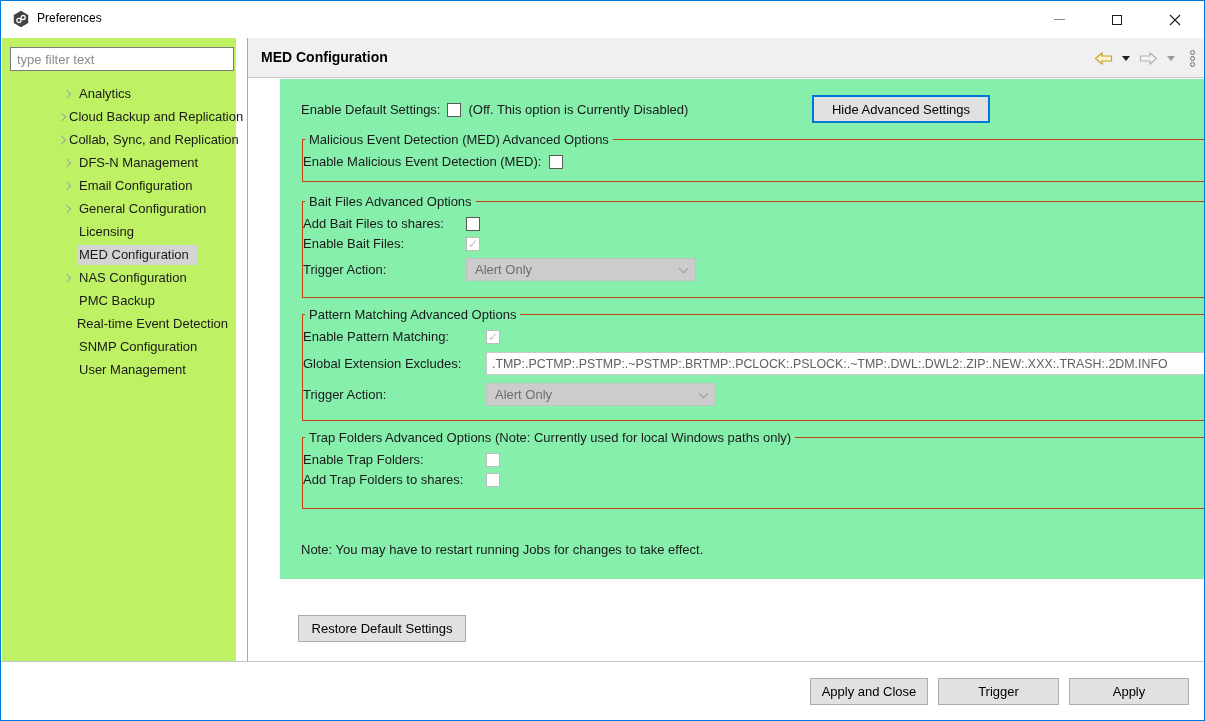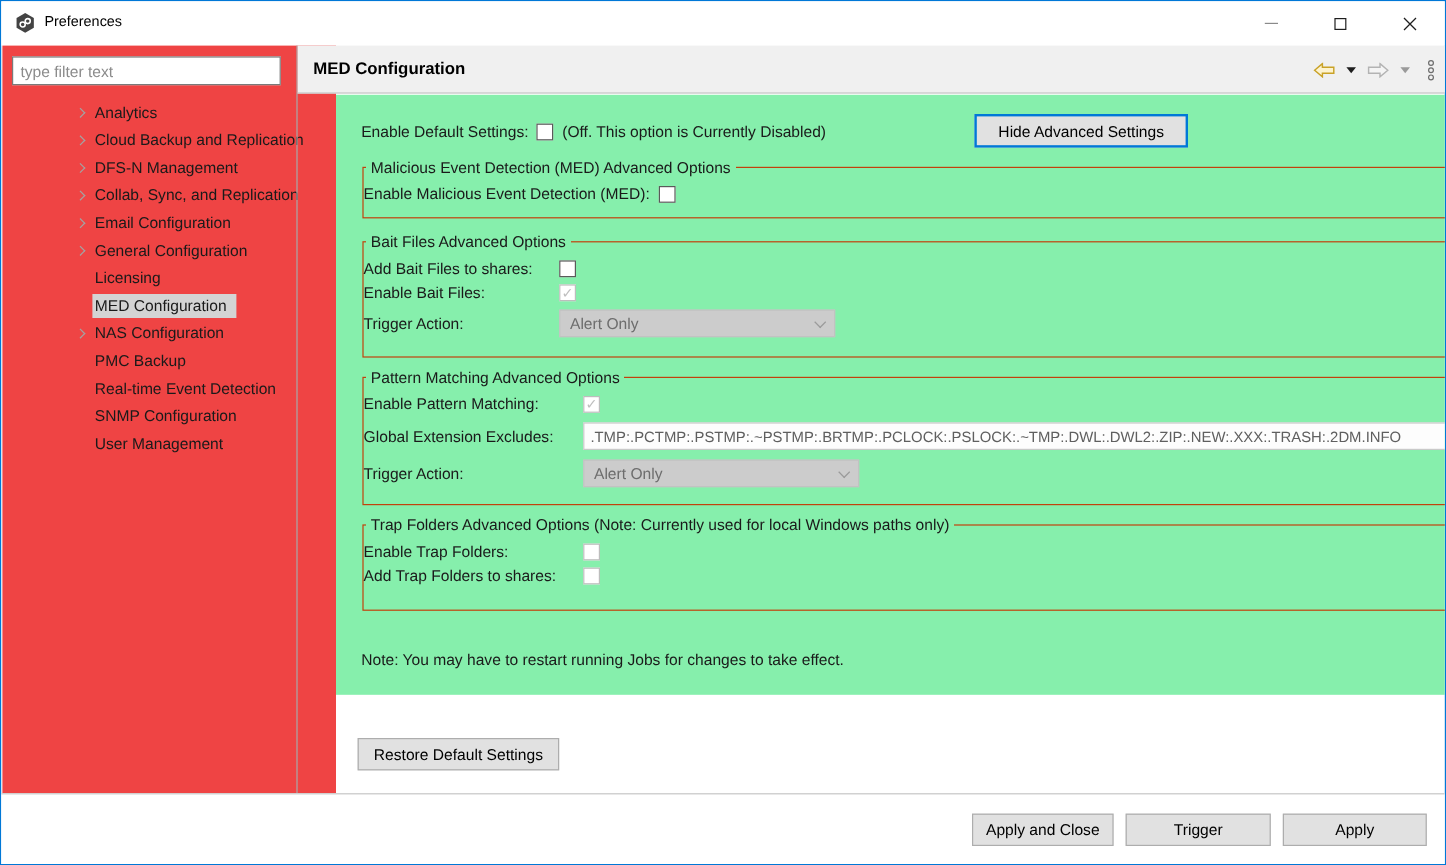--- a/index.html
+++ b/index.html
@@ -12,21 +12,21 @@
   
   .titlebar { position:absolute; left:0; top:0; width:100%; height:37px; background:#ffffff; }
   .app-icon { position:absolute; left:11px; top:9px; width:18px; height:18px; }
   .title-text { position:absolute; left:36px; top:10px; font-size:12px; color:#000; }
   .win-controls { position:absolute; right:0; top:0; height:37px; display:flex; }
   .win-btn { width:58px; height:37px; display:flex; align-items:center; justify-content:center; }
   .glyph-min { width:11px; height:1px; background:#8a8a8a; }
   .glyph-max { width:10px; height:10px; border:1px solid #1e1e1e; }
 
   
-  .sidebar { position:absolute; left:1px; top:37px; width:278px; height:623px; background:#ef4444; }
+  .sidebar { position:absolute; left:1px; top:37px; width:234px; height:623px; background:#bef264; }
   .filter { position:absolute; left:8px; top:9px; width:224px; height:24px;
             border:1px solid #7a7a7a; background:#fff; font-family:inherit; font-size:13px;
             padding:0 6px; color:#1a1a1a; outline:none; }
   .filter::placeholder { color:#8c8c8c; }
   .tree { position:absolute; left:0; top:44px; width:100%; list-style:none; }
   .titem { height:23px; display:flex; align-items:center; cursor:default;padding-left:44px; }
   .chev { width:18px; margin-left:13px; display:flex; align-items:center; justify-content:center; }
   .chev.has::after { content:""; width:5px; height:5px; border-top:1.5px solid #a3a3a3;
                      border-right:1.5px solid #a3a3a3; transform:rotate(45deg); margin-right:2px; }
   .tlabel { padding:2px 8px 3px 2px; white-space:nowrap; }
@@ -127,25 +127,25 @@
       <li class="titem">
         <span class="chev has"></span>
         <span class="tlabel">Analytics</span>
         </li>
       <li class="titem">
         <span class="chev has"></span>
         <span class="tlabel">Cloud Backup and Replication</span>
         </li>
       <li class="titem">
         <span class="chev has"></span>
+        <span class="tlabel">Collab, Sync, and Replication</span>
+        </li>
+      <li class="titem">
+        <span class="chev has"></span>
         <span class="tlabel">DFS-N Management</span>
-        </li>
-      <li class="titem">
-        <span class="chev has"></span>
-        <span class="tlabel">Collab, Sync, and Replication</span>
         </li>
       <li class="titem">
         <span class="chev has"></span>
         <span class="tlabel">Email Configuration</span>
         </li>
       <li class="titem">
         <span class="chev has"></span>
         <span class="tlabel">General Configuration</span>
         </li>
       <li class="titem">

